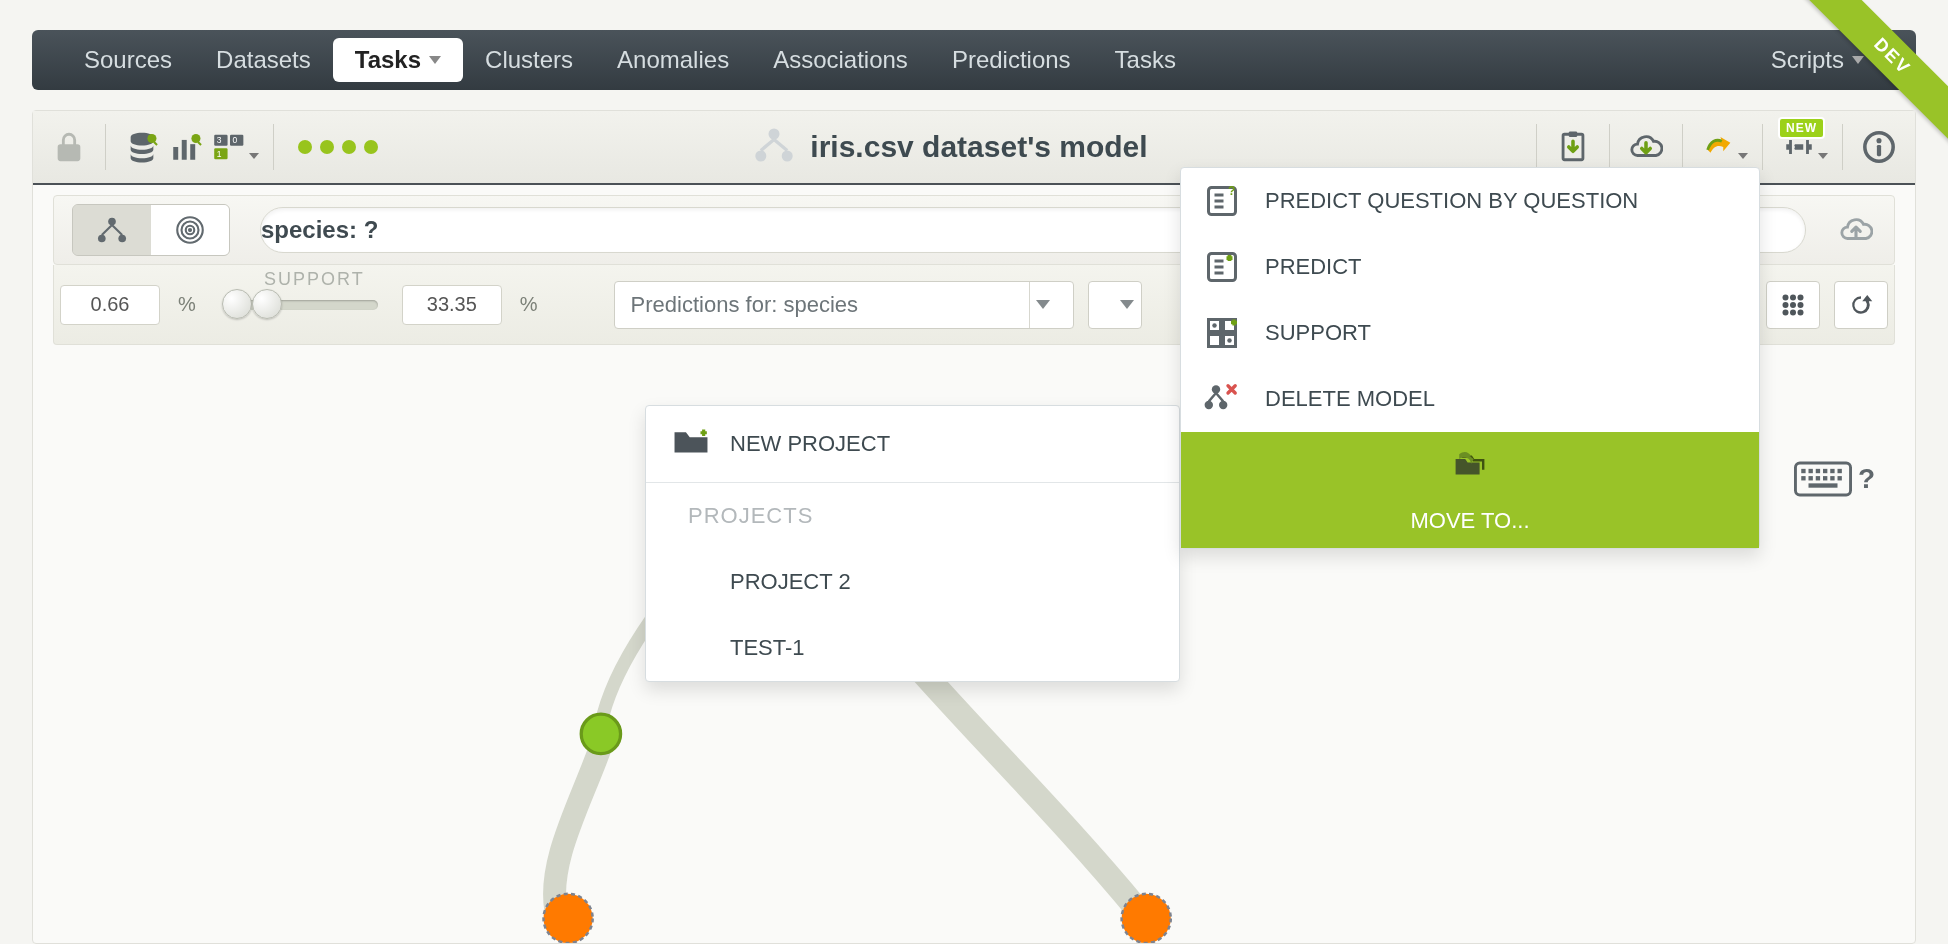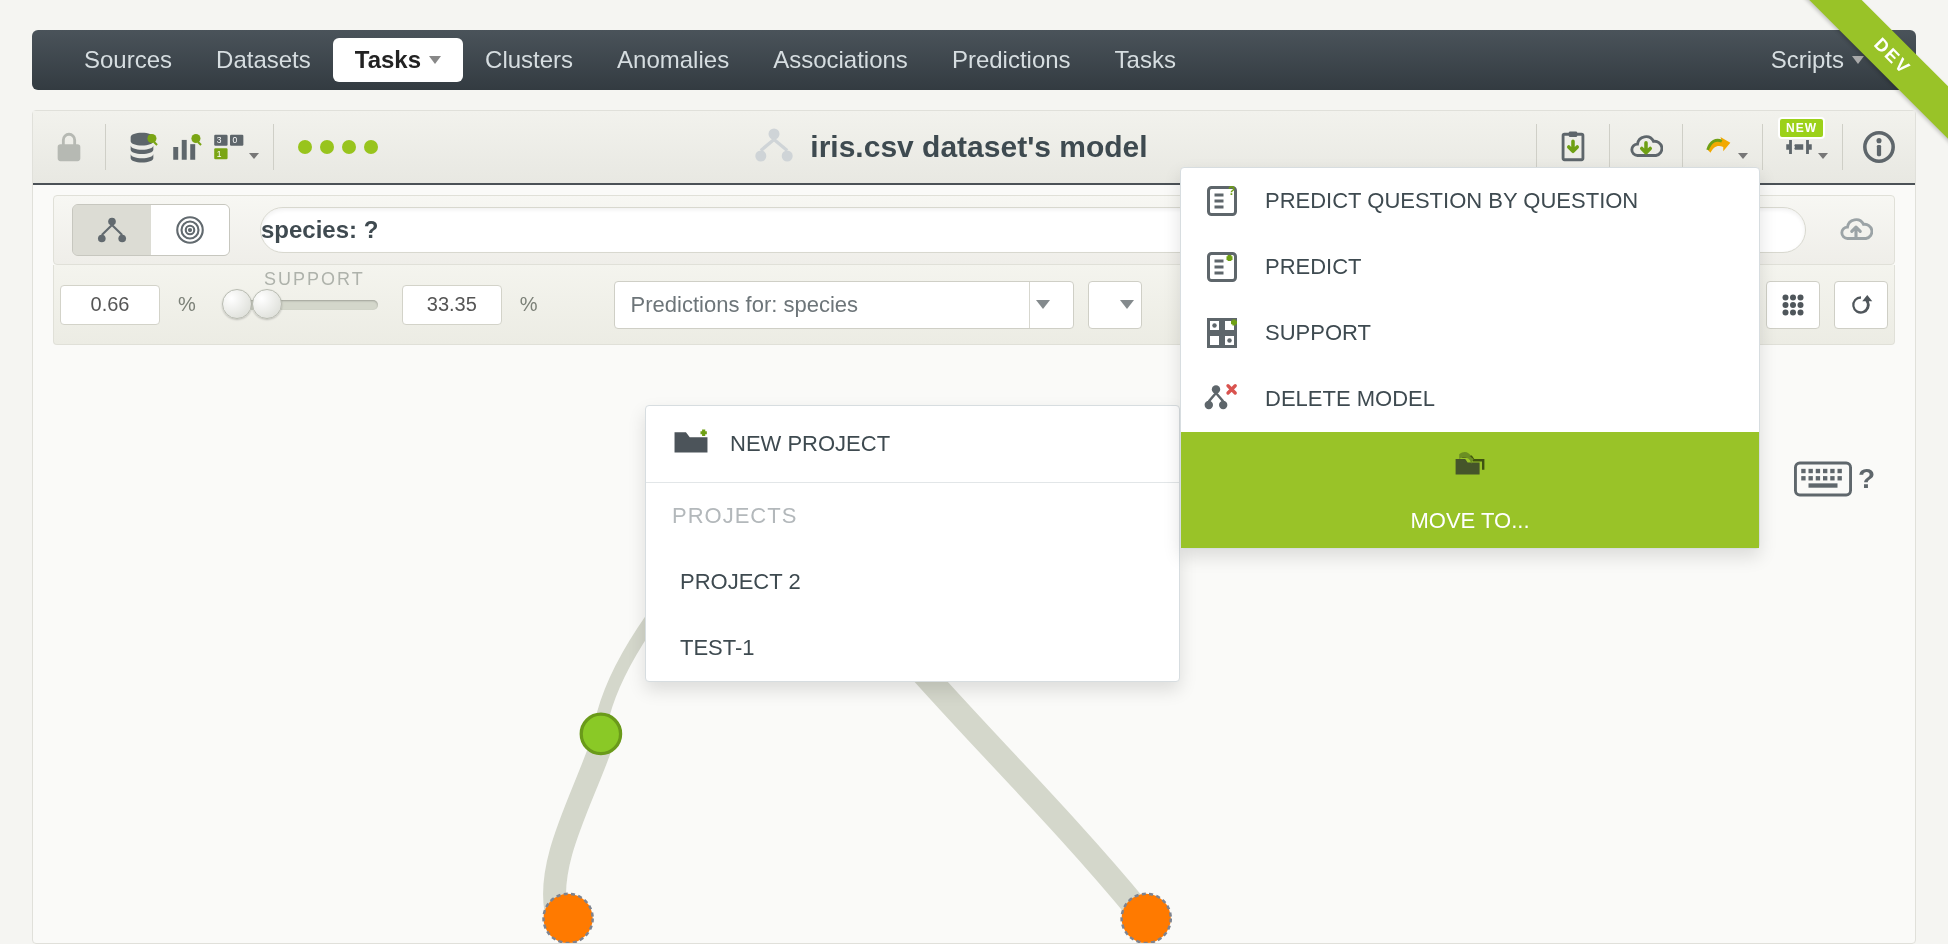--- a/index.html
+++ b/index.html
@@ -255,23 +255,23 @@
     box-shadow: 0 8px 18px rgba(0,0,0,.12);
     z-index: 19;
     font-size:22px;
     color:#3e4a50;
   }
   .menu-projects .pi {
     display:flex; align-items:center; gap:20px;
     padding: 20px 26px; cursor:pointer;
   }
   .menu-projects .divider { height:1px; background:#e2e6e8; }
-  .menu-projects .section-label { color:#b3b8bb; padding:20px 26px; letter-spacing:1px; }
+  .menu-projects .section-label { color:#b3b8bb; padding:20px 42px; letter-spacing:1px; }
   .menu-projects .pi .pi-icon svg { width:38px;height:30px; fill:#4c545a;}
-  .menu-projects .pi.indent { padding-left:34px; }
+  .menu-projects .pi.indent { padding-left:84px; }
 </style>
 </head>
 <body>
 
 <div class="ribbon">
   <div class="band">DEV</div>
 </div>
 
 <div class="topnav">
   <div class="nav-item">Sources</div>

